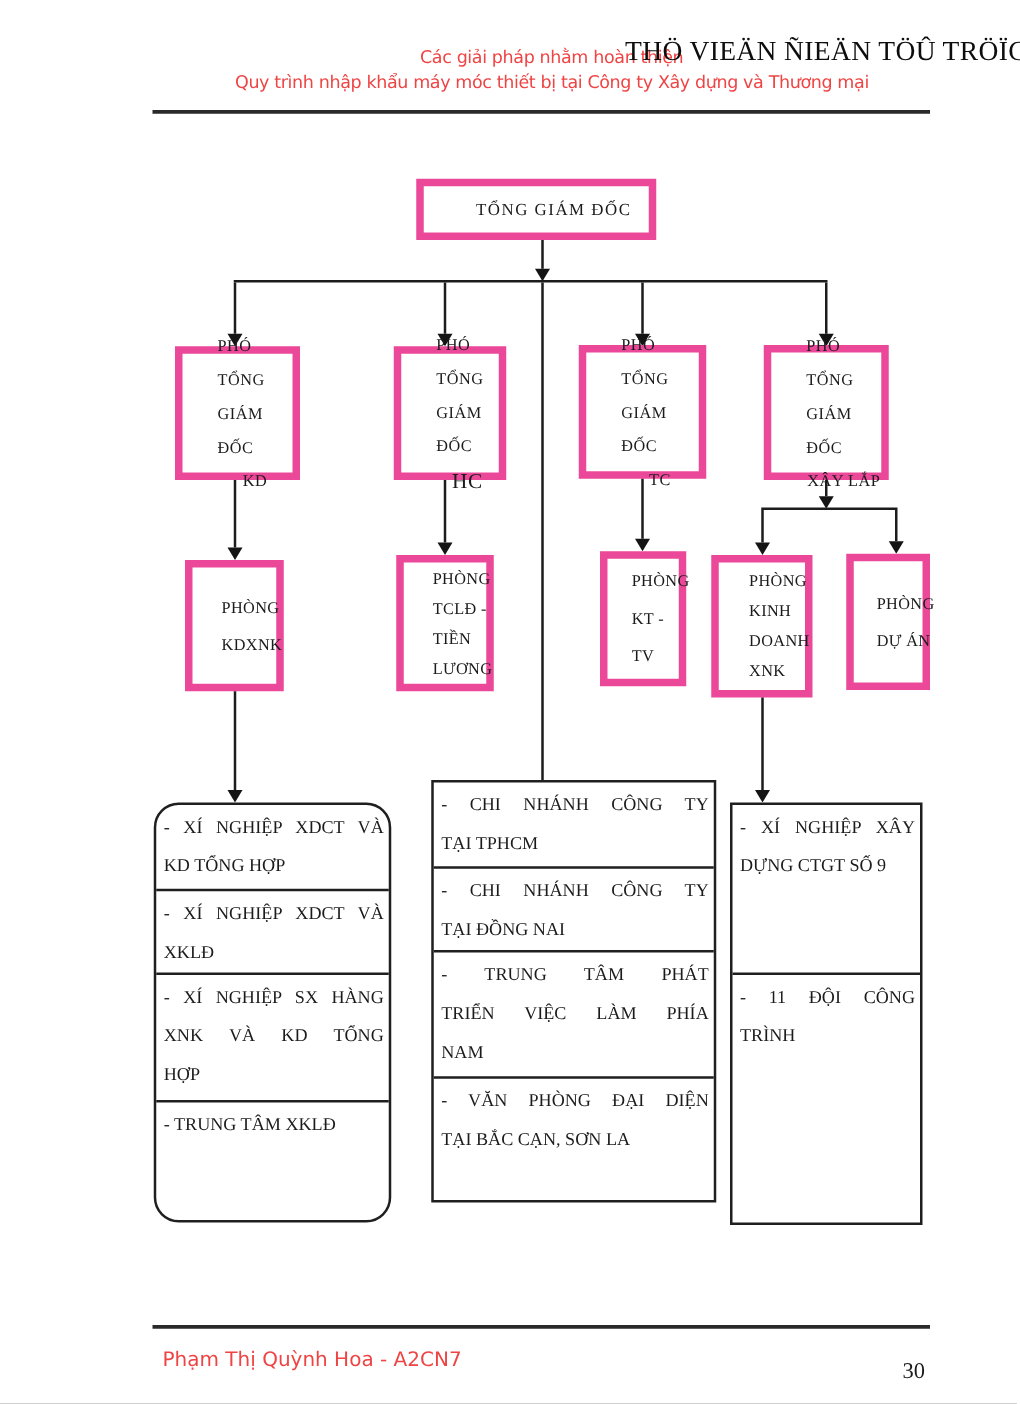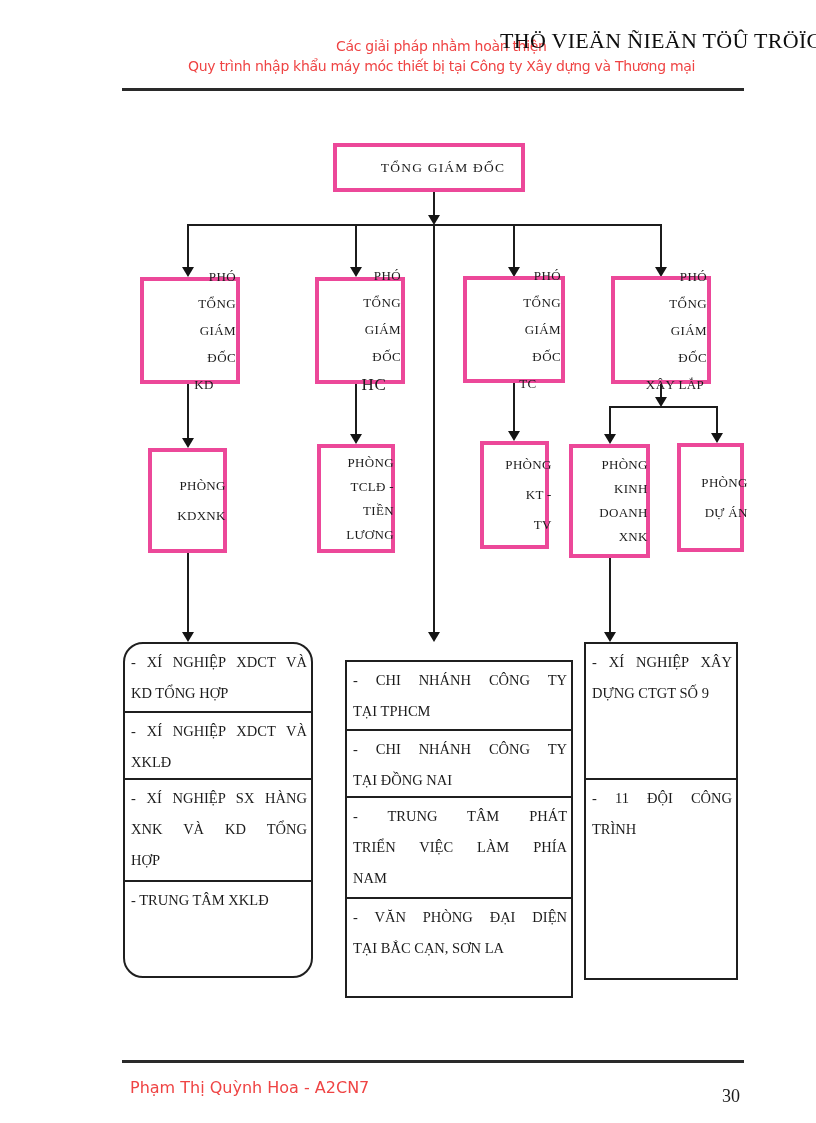--- a/index.html
+++ b/index.html
@@ -14,23 +14,23 @@
 
   
   .topic-line   { left:336px; top:38px;  font-size:14px; letter-spacing:-0.3px; white-space:nowrap; }
   .watermark    { left:500px; top:28px;  font-size:22px; white-space:nowrap; color:#0d0d0d; letter-spacing:0.3px; }
   .subtitle     { left:188px; top:58px;  font-size:14px; letter-spacing:-0.3px; white-space:nowrap; }
   .rule-top     { left:122px; top:88px;  width:622px; height:3px; background:#2a2a2a; }
   .doc-title    { left:175px; top:102px; font-size:18px; font-weight:bold; letter-spacing:0.4px; white-space:nowrap; }
 
   
   .box {
-    position:absolute; box-sizing:border-box; border:4px solid #ec4899; background:#fff;
+    position:absolute; box-sizing:border-box; border:6px solid #ec4899; background:#fff;
     display:flex; flex-direction:column; align-items:center; justify-content:center;
-    text-align:right;
+    text-align:left;
     padding-left:28px;
   }
   .root-box  { font-size:13.5px; letter-spacing:1.2px; }
   .vp-box    { font-size:13px; line-height:27px; letter-spacing:0.4px; }
   .vp-box .big-sub { font-size:17px; line-height:30px; letter-spacing:0.6px; }
   .dept      { font-size:13px; letter-spacing:0.3px; white-space:pre-line; }
   .dept-2    { line-height:30px; }
   .dept-4    { line-height:24px; }
 
   
@@ -152,21 +152,21 @@
       </div>
       <div class="list-row" style="height: 102px;">
         <div class="list-line jline">- XÍ NGHIỆP SX HÀNG</div>
         <div class="list-line jline">XNK VÀ KD TỔNG</div>
         <div class="list-line">HỢP</div>
       </div>
       <div class="list-row" style="height: 100px;">
         <div class="list-line">- TRUNG TÂM XKLĐ</div>
       </div>
     </div>
-  <div class="orglist" style="left:345px;top:660px;width:228px;height:338px;">
+  <div class="orglist" style="left:345px;top:624px;width:228px;height:338px;">
       <div class="list-row first" style="height: 67px;">
         <div class="list-line jline">- CHI NHÁNH CÔNG TY</div>
         <div class="list-line">TẠI TPHCM</div>
       </div>
       <div class="list-row" style="height: 67px;">
         <div class="list-line jline">- CHI NHÁNH CÔNG TY</div>
         <div class="list-line">TẠI ĐỒNG NAI</div>
       </div>
       <div class="list-row" style="height: 101px;">
         <div class="list-line jline">- TRUNG TÂM PHÁT</div>

